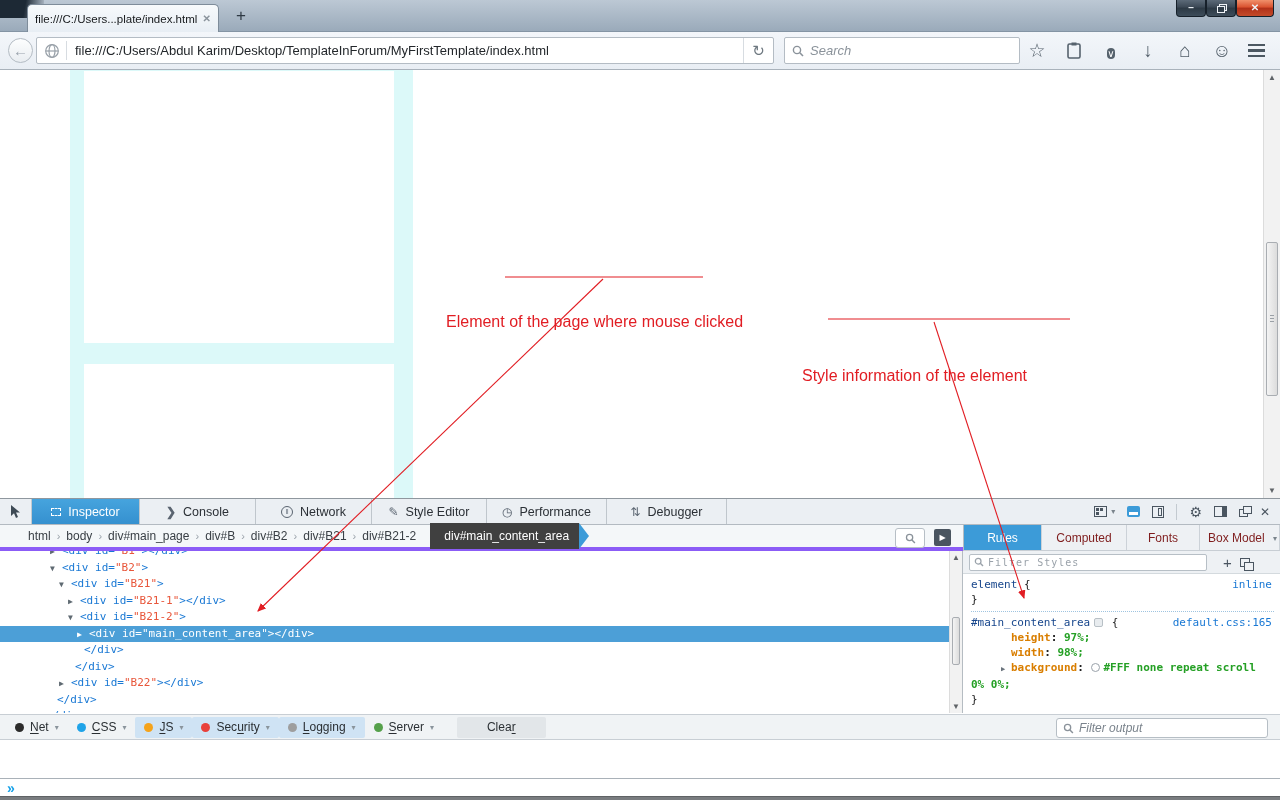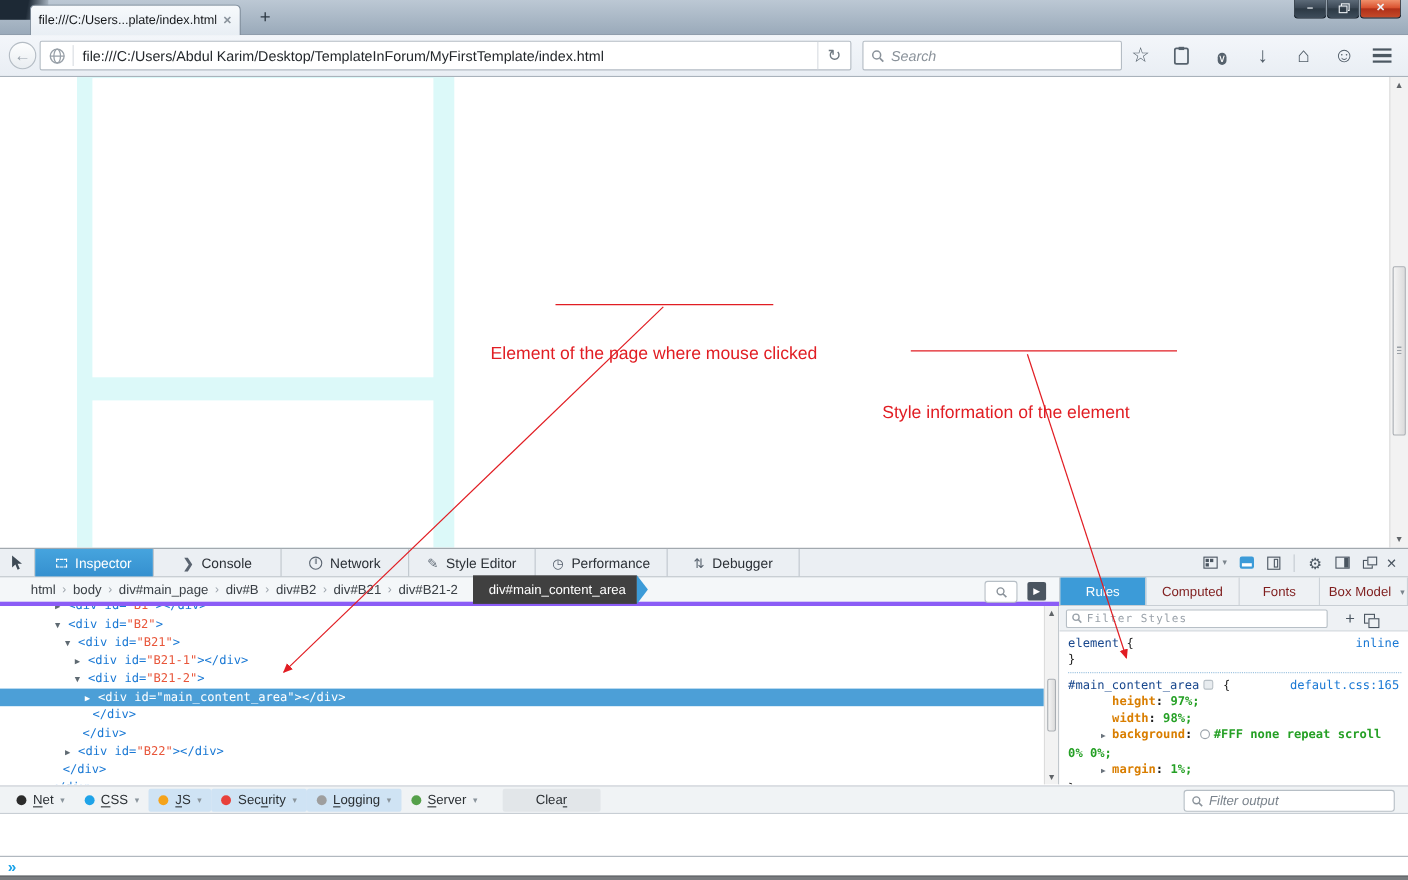--- a/index.html
+++ b/index.html
@@ -167,21 +167,21 @@
   .fbtn { display:flex; align-items:center; gap:6px; height:21px; padding:0 9px; border-radius:2px;
     font-size:12px; color:#2a2f33; }
   .fbtn.active { background:#cfe3f4; }
   .dot { width:9px; height:9px; border-radius:50%; }
   .d-net{background:#2b2b2b;} .d-css{background:#1fa3e8;} .d-js{background:#f5a31a;}
   .d-sec{background:#e8403a;} .d-log{background:#9e9e9e;} .d-srv{background:#55a04a;}
   .fbtn .caret2 { font-size:8px; color:#8a949c; }
   .fbtn u, #clear-btn u { text-underline-offset:2px; }
   #clear-btn { margin-left:14px; height:21px; padding:0 30px; background:#e2e6e9; border-radius:2px;
     font-size:12px; color:#2a2f33; display:flex; align-items:center; }
-  #filter-output { position:absolute; right:12px; top:3px; width:192px; height:20px; background:#fff;
+  #filter-output { position:absolute; right:12px; top:3px; width:212px; height:20px; background:#fff;
     border:1px solid #b6bec5; border-radius:3px; display:flex; align-items:center; gap:5px; padding:0 6px; }
   #fo-ph { font-size:12px; font-style:italic; color:#7a838c; }
 
   #console-out { position:absolute; left:0; top:242px; width:1280px; height:37px; background:#fff; }
   #console-in { position:absolute; left:0; top:279px; width:1280px; height:19px; background:#fff;
     border-top:1px solid #a9b1b8; }
   #prompt { position:absolute; left:7px; top:1px; color:#18a2e8; font-size:14px; font-weight:bold; }
 
   #bottom-strip { position:absolute; left:0; top:796px; width:1280px; height:4px; background:#797c7f;
     border-top:1px solid #5f6265; }
@@ -402,21 +402,20 @@
     <div id="rules-content">
       <div class="rule">
         <div class="rline"><span class="css-sel">element</span> <span>{</span><span class="rlink">inline</span></div>
         <div class="rline"><span>}</span></div>
       </div>
       <div class="rule rule2">
         <div class="rline"><span class="css-sel">#main_content_area</span><span class="target-ic"></span> <span>{</span><span class="rlink">default.css:165</span></div>
         <div class="decl ti40"><span class="pname">height</span><span>: </span><span class="pval">97%;</span></div>
         <div class="decl ti40"><span class="pname">width</span><span>: </span><span class="pval">98%;</span></div>
         <div class="decl ti30"><span class="arr">▶</span><span class="pname">background</span><span>: </span><span class="swatch"></span><span class="pval">#FFF none repeat scroll 0% 0%;</span></div>
-        <div class="decl ti30"><span class="arr">▶</span><span class="pname">margin</span><span>: </span><span class="pval">1%;</span></div>
         <div class="rline"><span>}</span></div>
       </div>
     </div>
   </div>
 
   <div id="filterbar">
     <div class="fbtn">
       <span class="dot d-net"></span>
       <span><u>N</u><span>et</span></span>
       <span class="caret2">▾</span>

